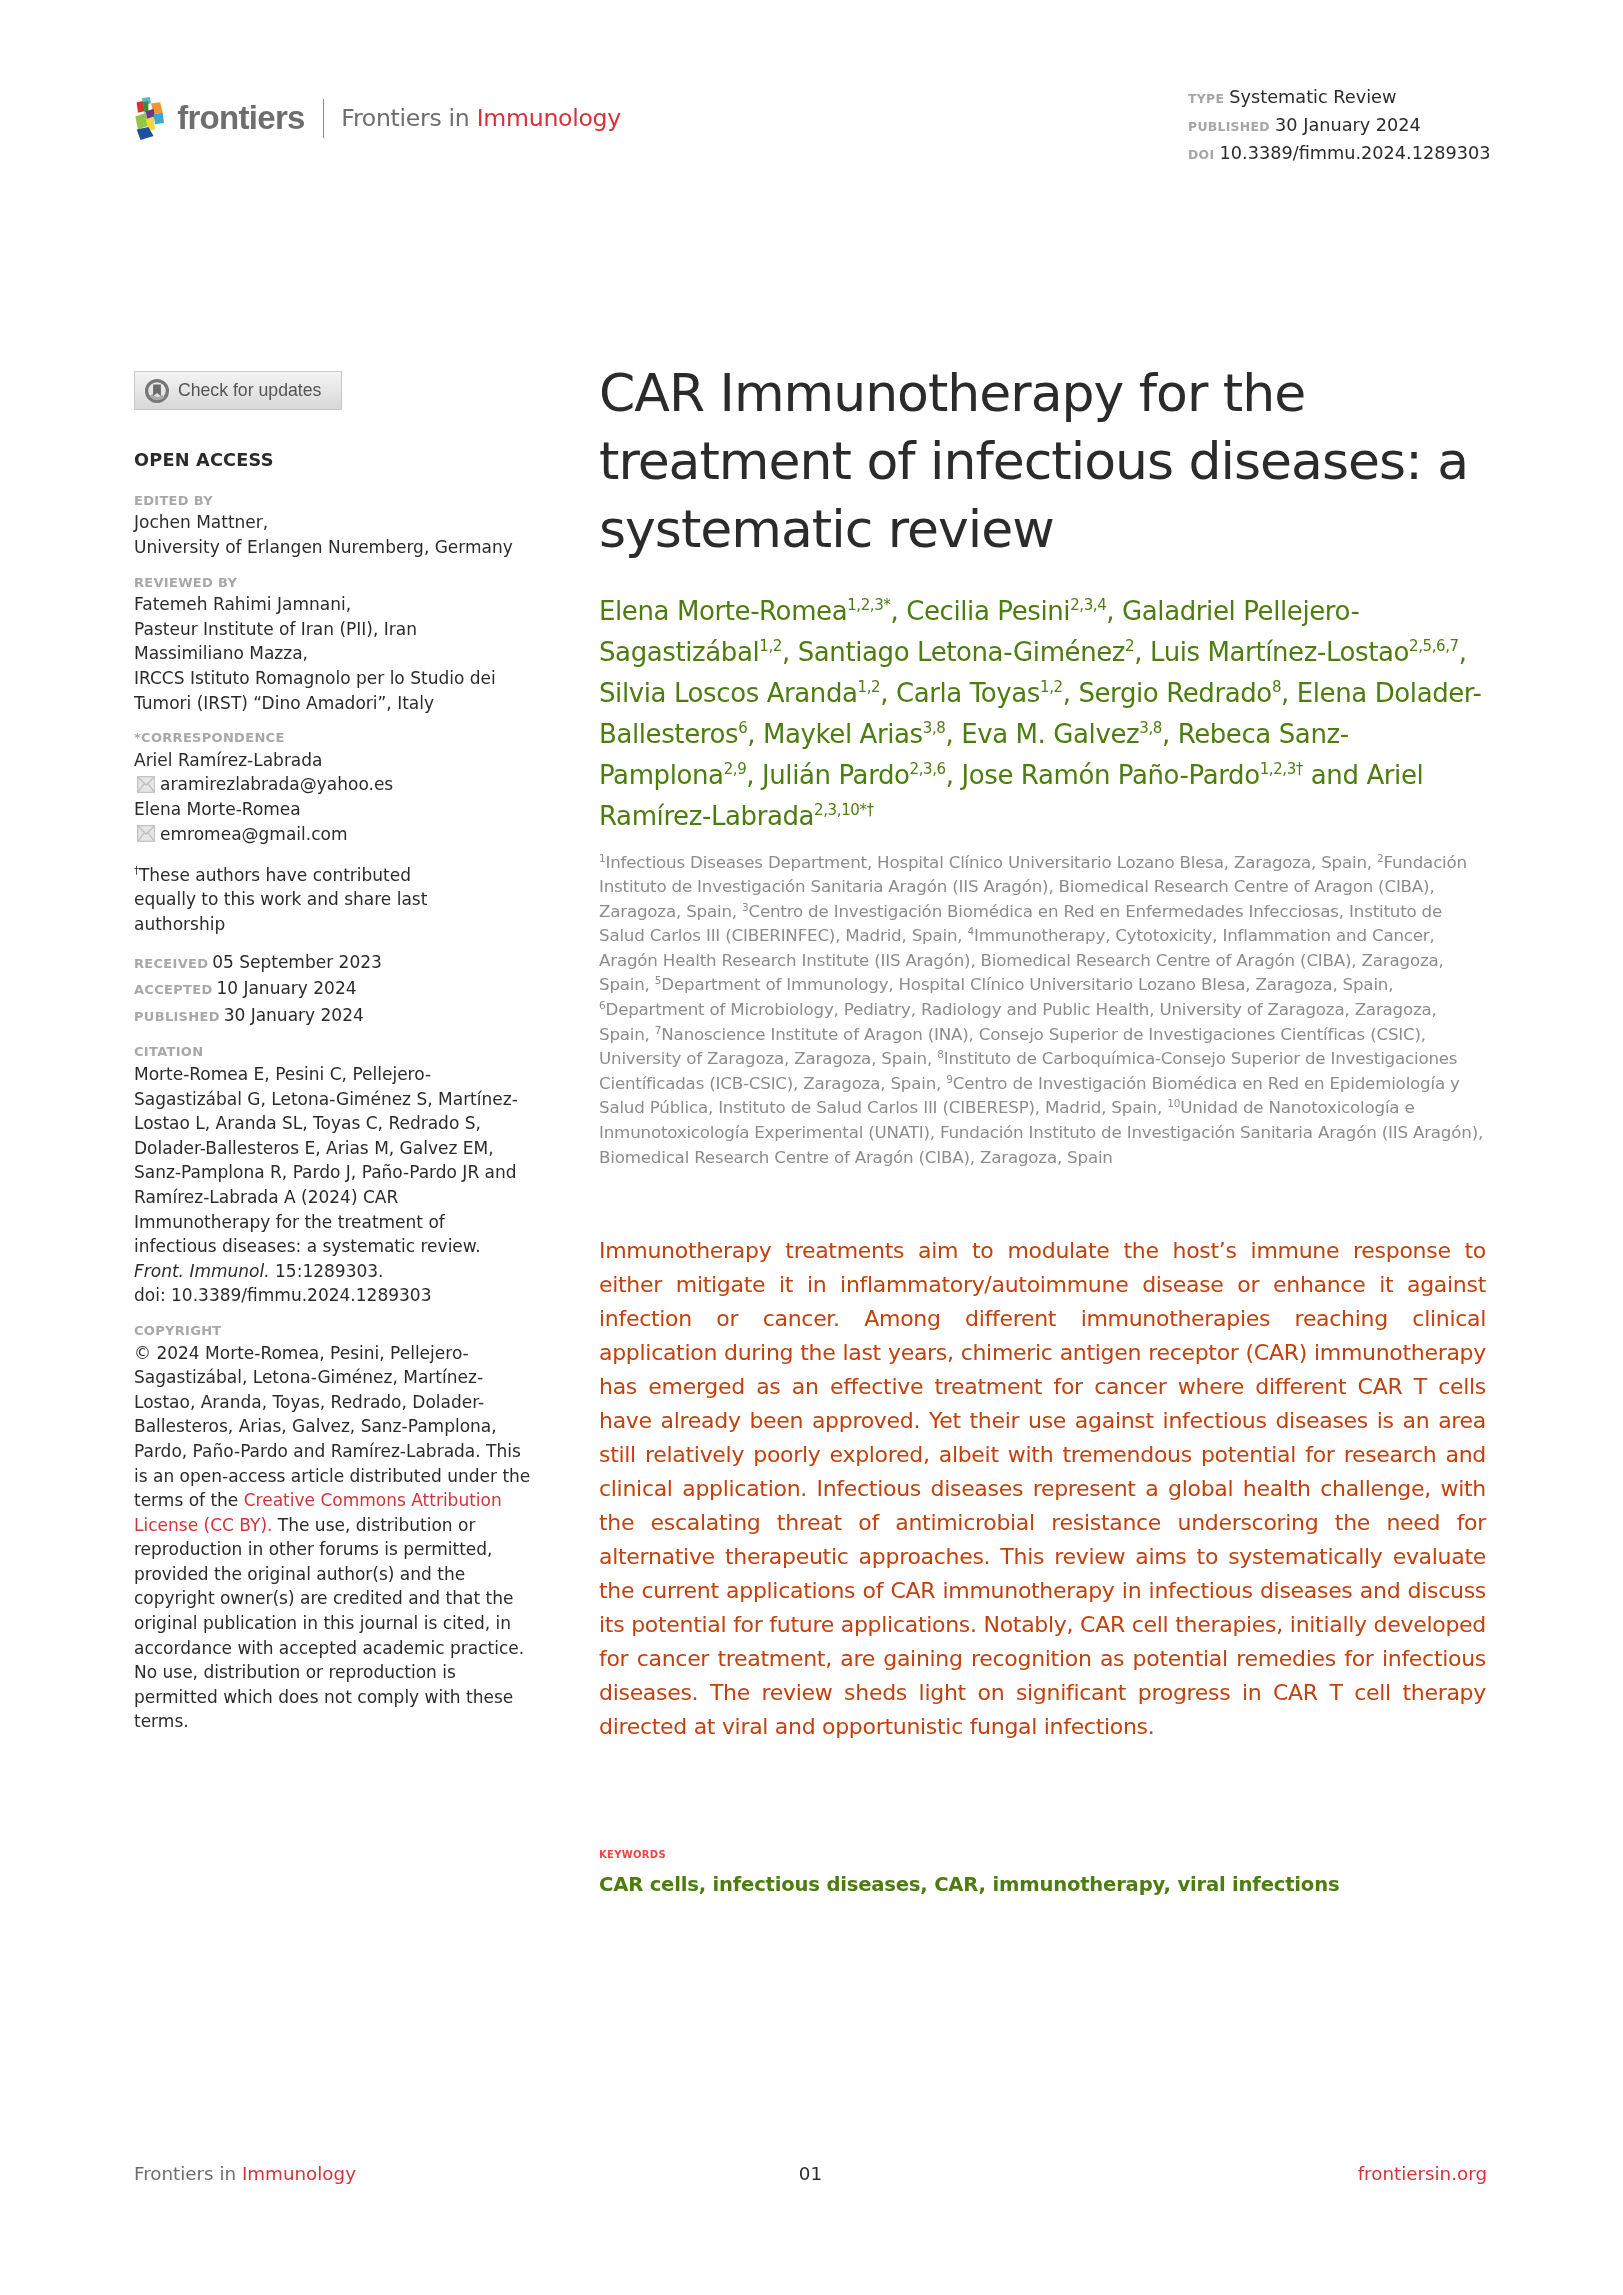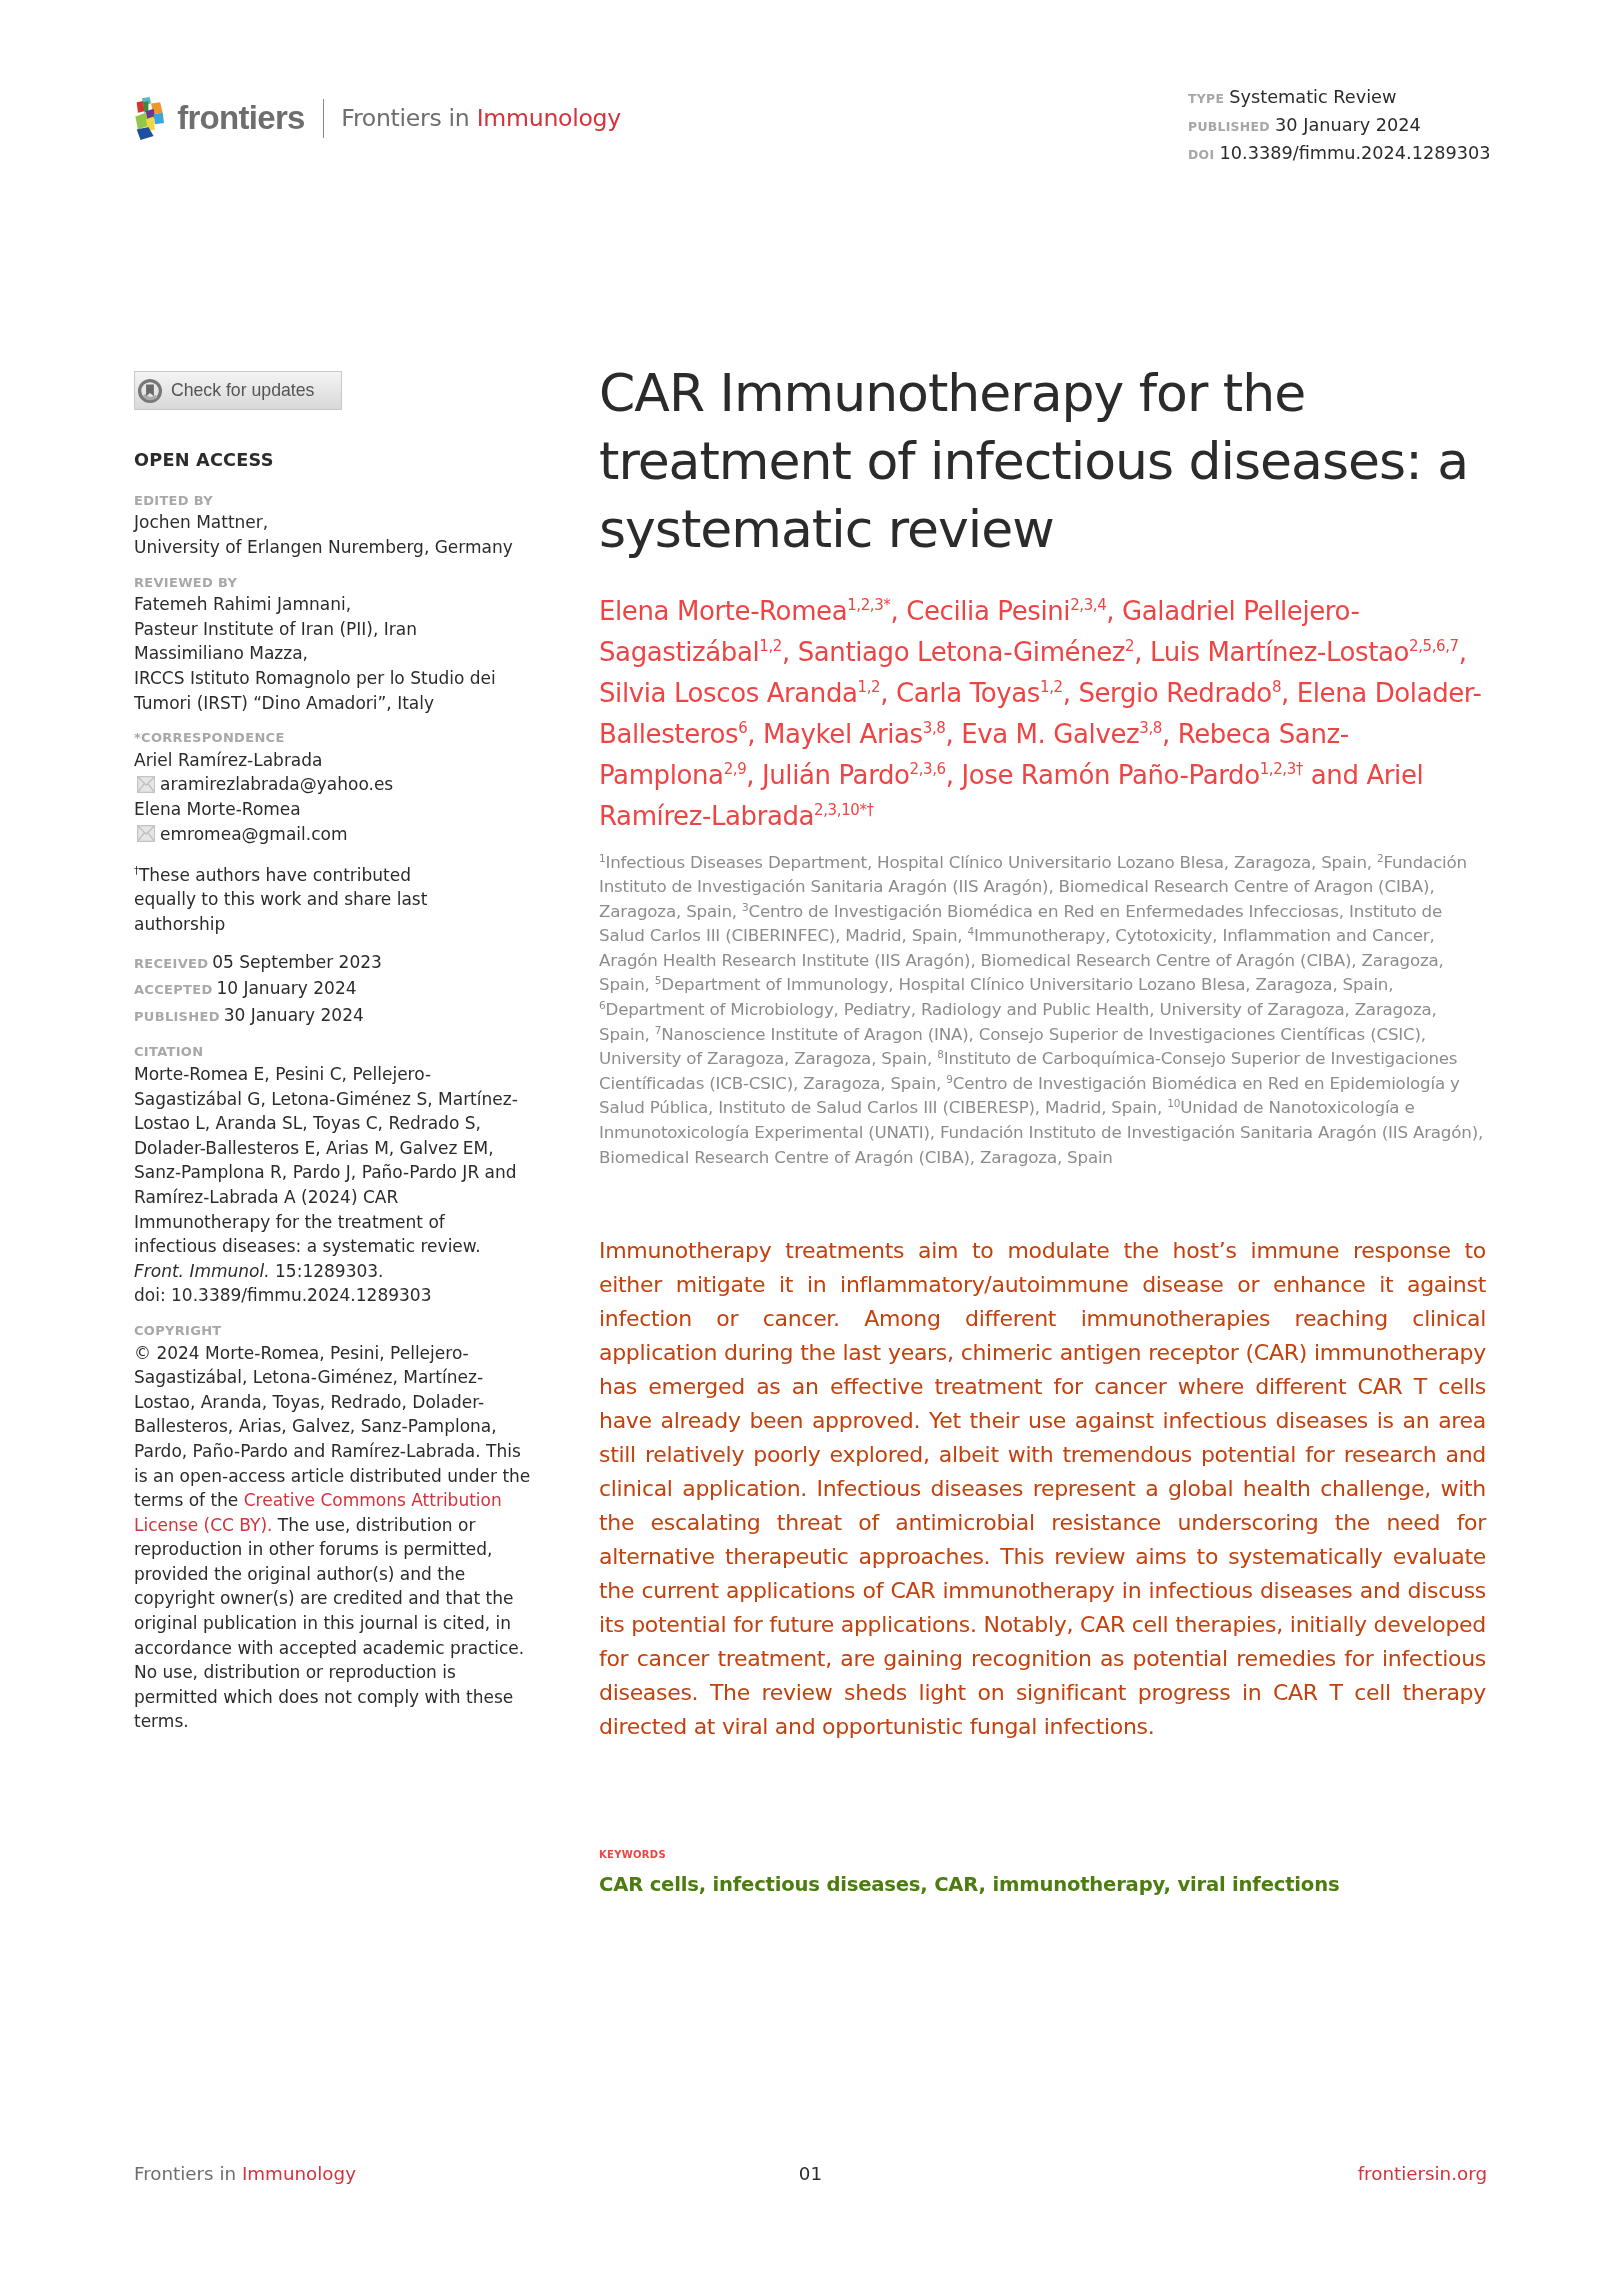--- a/index.html
+++ b/index.html
@@ -13,36 +13,36 @@
   .logo-sep { width: 1.3px; height: 39px; background: #8a8a8a; margin: 0 17px 0 18.3px; }
   .journal-name { font-family: "DejaVu Sans", sans-serif; font-size: 23.6px; color: #6e6e6e; letter-spacing: -0.3px; }
   .journal-name .accent { color: #d4333b; }
 
   .meta-top { position: absolute; left: 1188px; top: 84px; font-size: 17.7px; line-height: 26px; color: #2b2b2b; }
   .meta-top .lbl { font-size: 12.4px; font-weight: bold; color: #a6a6a6; letter-spacing: 0.3px; margin-right: 5.2px; }
 
   
   .sidebar { position: absolute; left: 134px; top: 371px; width: 399px; font-size: 17px; line-height: 24.6px; color: #2b2b2b; }
   .check-updates { display: flex; align-items: center; width: 208px; height: 39px; border: 0.7px solid #c8c8c8;
-    background: linear-gradient(#f4f4f4, #d8d8d8); padding-left: 2px; cursor: pointer; }
+    background: linear-gradient(#f4f4f4, #d8d8d8); padding-left: 9px; cursor: pointer; }
   .check-updates .cu-icon { width: 26px; height: 26px; margin-right: 7.9px; }
   .check-updates .cu-text { font-family: "Liberation Sans", sans-serif; font-size: 17.7px; color: #555; }
   .open-access { margin-top: 38px; font-weight: bold; font-size: 17.7px; color: #2b2b2b; letter-spacing: 0.2px; }
   .sec-label { font-size: 13px; font-weight: bold; color: #a8a8a8; letter-spacing: 0.3px; line-height: 19.6px; }
   .sec { margin-top: 13px; }
   .email-row { display: flex; align-items: center; padding-left: 2.6px; }
   .mail-icon { width: 18.3px; height: 17px; margin-right: 5.2px; }
   .date-row .lbl { font-size: 13px; font-weight: bold; color: #a8a8a8; margin-right: 3.9px; letter-spacing: 0.3px; }
   .link-red { color: #d4333b; }
   sup.s { font-size: 9.8px; }
 
   
   .main { position: absolute; left: 599px; top: 359px; width: 887px; }
   .title { font-size: 52px; line-height: 68px; color: #2b2b2b; font-weight: normal; letter-spacing: -1px; }
-  .authors { margin-top: 27.5px; font-size: 26px; line-height: 41px; color: #ef4444; letter-spacing: -0.4px; }
+  .authors { margin-top: 27.5px; font-size: 26px; line-height: 41px; color: #4d7c0f; letter-spacing: -0.4px; }
   .authors sup { font-size: 15px; vertical-align: 10.5px; line-height: 0; }
   .affil { margin-top: 13px; font-size: 16.7px; line-height: 24.6px; color: #8c8c8c; letter-spacing: -0.2px; }
   .affil sup { font-size: 10.5px; vertical-align: 5.9px; line-height: 0; }
   .abstract { margin-top: 65px; font-size: 22px; line-height: 34px; color: #c2410c; text-align: justify; letter-spacing: -0.3px; }
   .keywords-label { margin-top: 105px; font-size: 10px; font-weight: bold; color: #ef4444; letter-spacing: 0.3px; }
   .keywords { margin-top: 13px; font-size: 19.6px; font-weight: bold; color: #4d7c0f; letter-spacing: -0.2px; }
 
   
   .footer { position: absolute; left: 134px; right: 137px; top: 2163px; height: 23.6px; font-size: 18.3px; color: #6e6e6e; }
   .footer .f-left { position: absolute; left: 0; }

